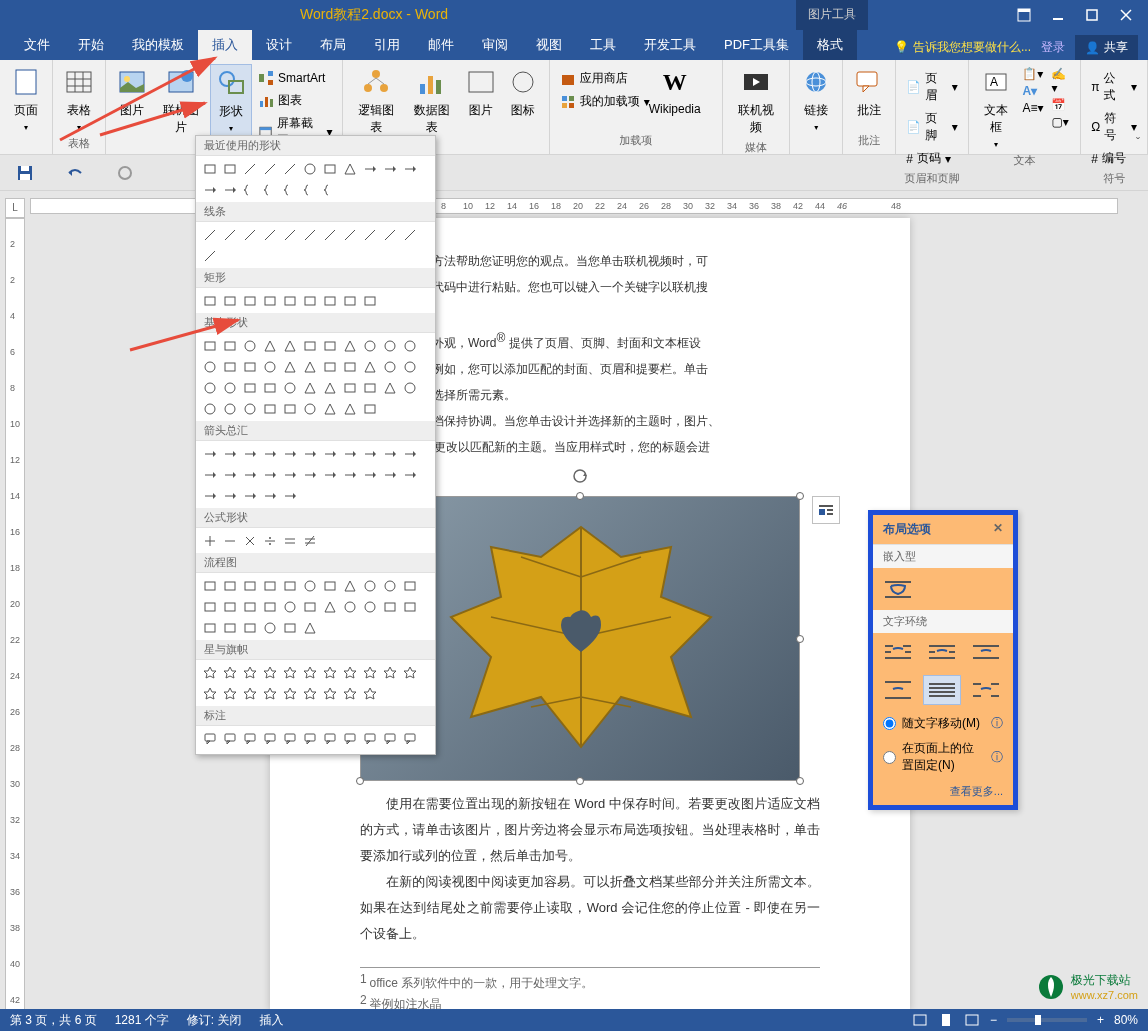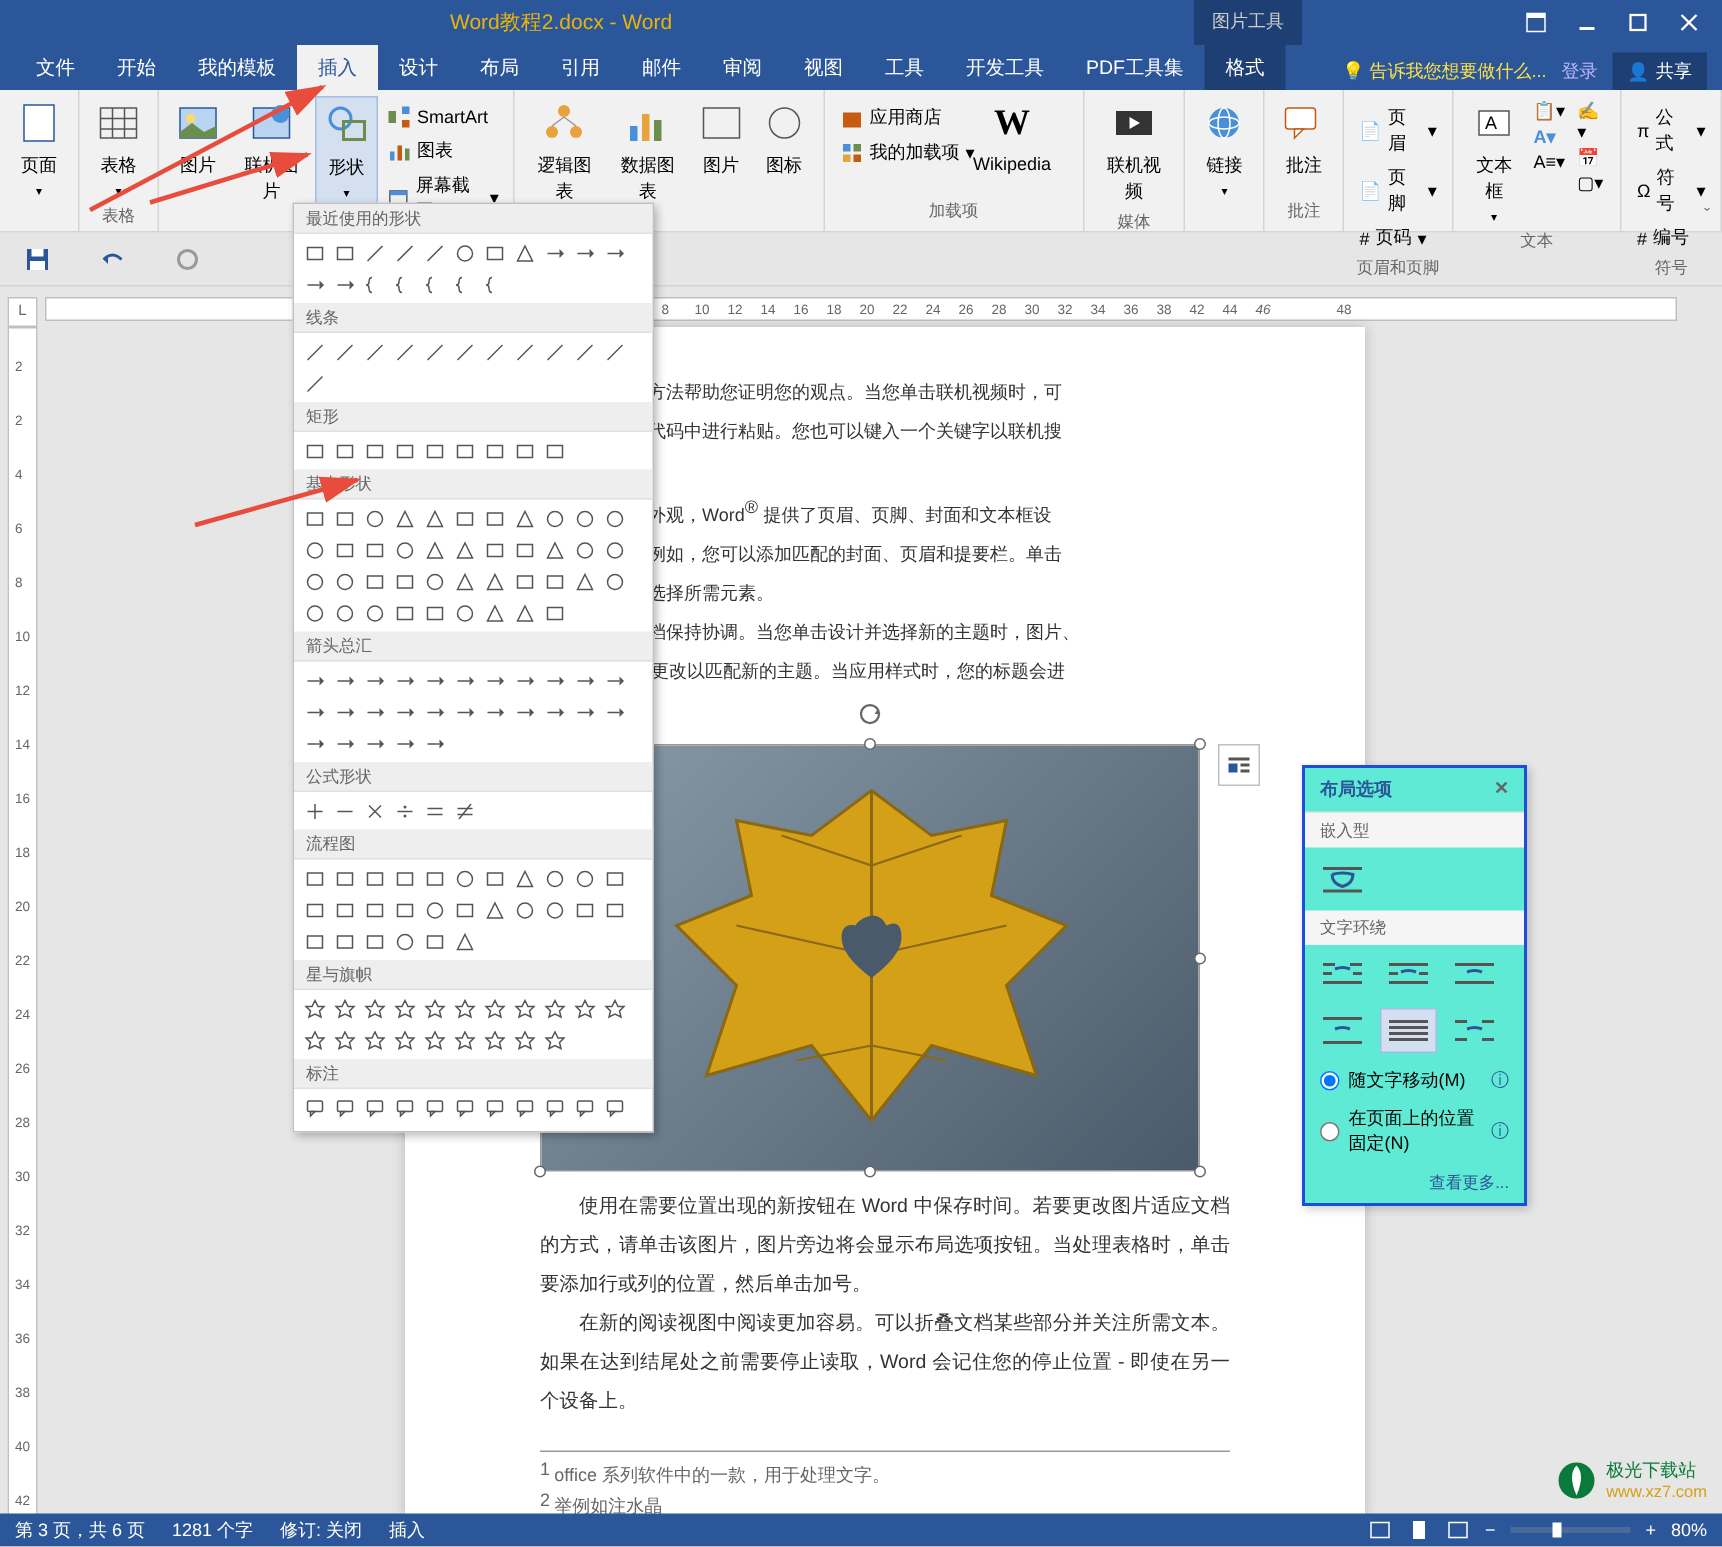--- a/index.html
+++ b/index.html
@@ -40,21 +40,21 @@
 .ruler-v{position:absolute;top:218px;left:5px;width:20px;bottom:20px;background:#fff;border:1px solid #c0c0c0}
 .ruler-v-tick{position:absolute;font-size:9px;color:#666;left:4px;transform:rotate(0deg)}
 .doc-area{position:absolute;top:218px;left:270px;width:640px;bottom:20px;background:#fff;box-shadow:0 0 8px rgba(0,0,0,0.2);padding:30px 90px 0 90px}
 .doc-text{font-size:13px;line-height:2;color:#333;text-align:justify}
 .doc-image-container{position:relative;margin:10px 0;width:440px;height:285px}
 .doc-image{width:440px;height:285px;background:linear-gradient(135deg,#8a9ba8 0%,#4a5a6a 100%);position:relative;overflow:hidden;border:1px solid #999}
 .leaf{position:absolute;top:20px;left:60px;width:320px;height:240px}
 .sel-handle{position:absolute;width:8px;height:8px;background:#fff;border:1px solid #666;border-radius:50%}
 .rotate-handle{position:absolute;top:-28px;left:50%;transform:translateX(-50%);width:16px;height:16px}
 .layout-icon{position:absolute;top:0px;right:-40px;width:28px;height:28px;background:#fff;border:1px solid #c0c0c0;display:flex;align-items:center;justify-content:center;cursor:pointer}
-.layout-panel{position:absolute;top:510px;right:130px;width:150px;background:#5eead4;border:2px solid #1d4ed8;box-shadow:2px 2px 6px rgba(0,0,0,0.2);z-index:50}
+.layout-panel{position:absolute;top:510px;right:130px;width:150px;background:#fdba74;border:5px solid #1d4ed8;box-shadow:2px 2px 6px rgba(0,0,0,0.2);z-index:50}
 .layout-title{padding:6px 10px;font-weight:bold;color:#2b579a;display:flex;justify-content:space-between;border-bottom:1px solid #e0e0e0}
 .layout-section{padding:4px 10px;background:#f5f5f5;font-size:11px;color:#666}
 .layout-opts{display:flex;flex-wrap:wrap;padding:6px;gap:6px}
 .layout-opt{width:38px;height:30px;border:1px solid transparent;display:flex;align-items:center;justify-content:center;cursor:pointer}
 .layout-opt.selected{background:#d4e0f0;border:1px solid #a3bde3}
 .layout-radio{padding:4px 10px;display:flex;align-items:center;gap:6px;font-size:11px}
 .layout-more{padding:6px 10px;text-align:right;color:#2b579a;cursor:pointer;font-size:11px}
 .statusbar{position:absolute;bottom:0;left:0;right:0;height:22px;background:#2b579a;color:#fff;display:flex;align-items:center;padding:0 10px;gap:18px;font-size:11px}
 .statusbar-right{margin-left:auto;display:flex;align-items:center;gap:10px}
 .red-arrow{position:absolute;z-index:200;pointer-events:none}

